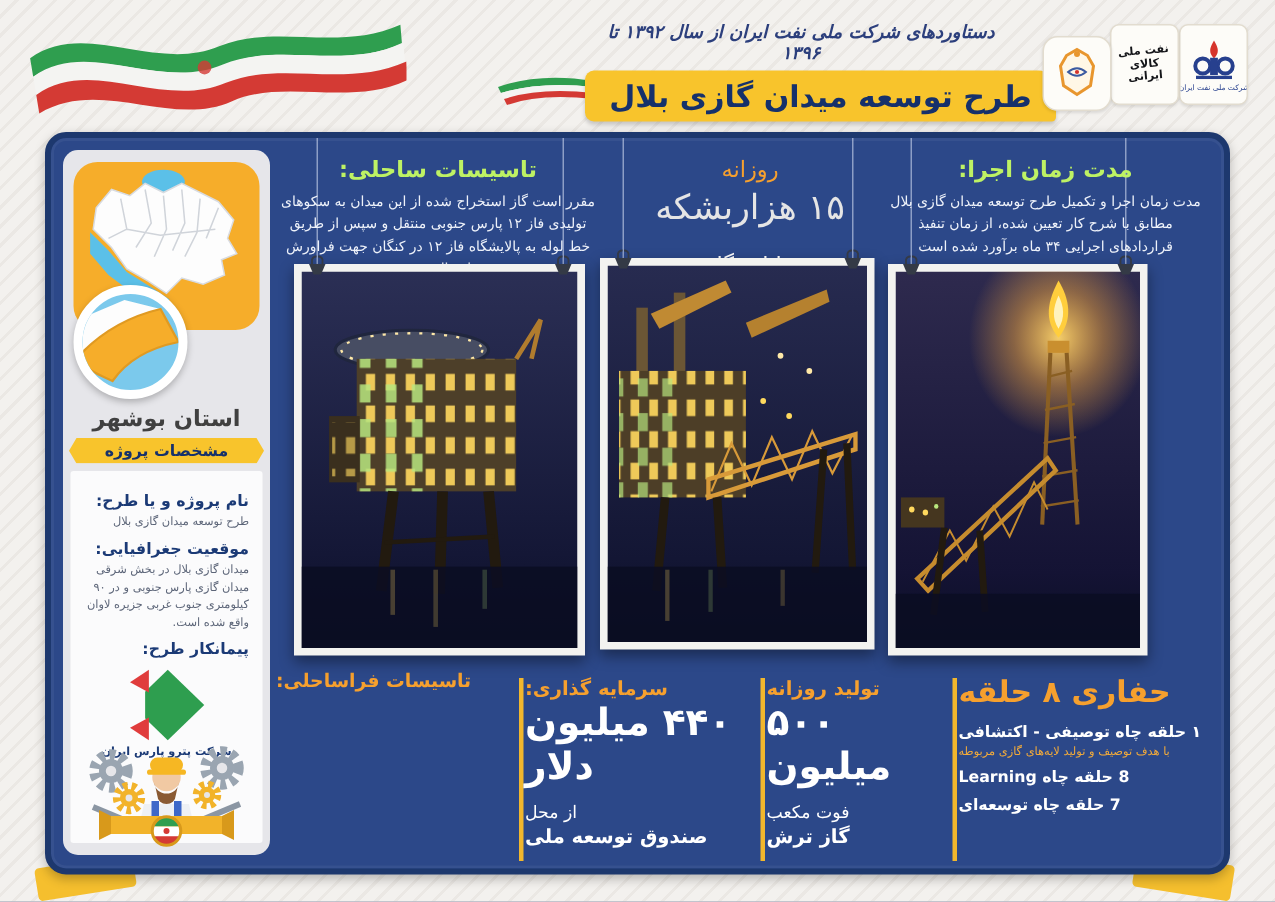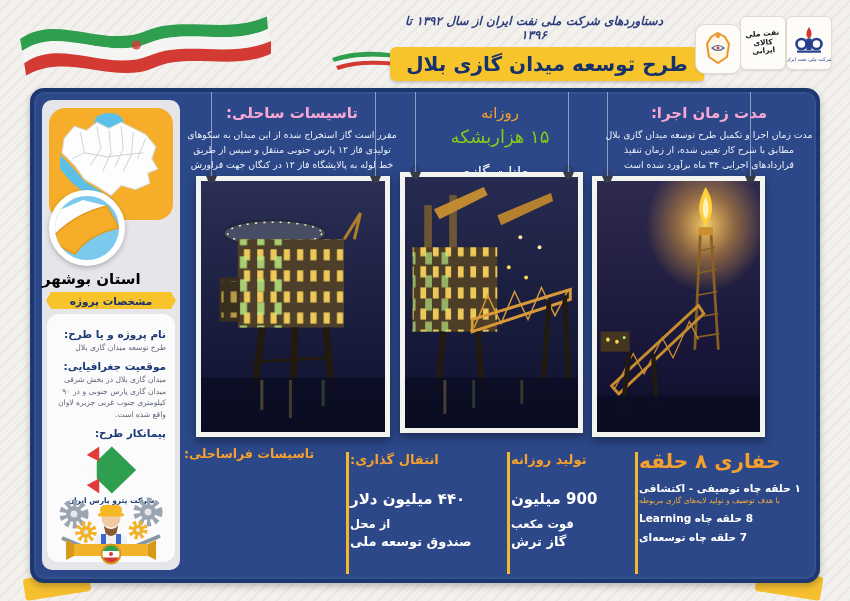--- a/index.html
+++ b/index.html
@@ -29,65 +29,65 @@
     background:#2c4889;border:4px solid #1d386e;border-radius:14px;z-index:1;
     box-shadow:inset 0 0 0 2px rgba(255,255,255,.05),0 3px 7px rgba(0,0,0,.25)}
   .corner-accent{position:absolute;background:#f5bf2e;z-index:0;border-radius:3px}
   .accent-left{left:24px;top:574px;width:66px;height:22px;transform:rotate(-9deg)}
   .accent-right{left:756px;top:572px;width:66px;height:24px;transform:rotate(9deg)}
   
   .string{position:absolute;top:0;width:1px;background:rgba(222,230,248,.55);z-index:1}
   .clip{position:absolute;width:15px;height:14px;z-index:4}
   
   .col{position:absolute;top:12px;text-align:center;z-index:2}
-  .col-title{color:#f9a8d4;font-weight:700;font-size:15px;margin-bottom:5px}
+  .col-title{color:#bef264;font-weight:700;font-size:15px;margin-bottom:5px}
   .col-body{color:#eef2fa;font-size:9.3px;line-height:1.62;font-weight:500}
   .col-onshore{left:152px;width:212px}
   .col-daily{left:368px;width:196px;font-weight:400}
   .daily-1{color:#f6a02e;font-size:15px}
-  .daily-2{color:#84cc16;font-size:18px;margin-top:4px}
+  .daily-2{color:#e5e5e5;font-size:23px;margin-top:4px}
   .daily-3{color:#ffffff;font-size:15px;margin-top:16px}
-  .col-duration{left:568px;width:214px}
+  .col-duration{left:556px;width:214px}
   
   .photo{position:absolute;background:#f3f3f0;padding:5px;box-sizing:border-box;z-index:3;
     box-shadow:0 4px 9px rgba(0,0,0,.4)}
   .photo svg{display:block;width:100%;height:100%}
   .photo1{left:162px;top:84px;width:194px;height:261px}
   .photo2{left:366px;top:80px;width:183px;height:261px}
   .photo3{left:558px;top:84px;width:173px;height:261px}
   
   .sep{position:absolute;width:3px;top:360px;height:122px;background:#f2b72d;z-index:2}
   .sec{position:absolute;text-align:left;z-index:2;color:#fff}
   .sec-offshore{left:150px;top:354px;width:160px}
   .sec-offshore .sec-title{font-size:12.5px}
   .sec-body{font-size:8.8px;font-weight:700;line-height:1.58;color:#f2f5fc;margin-top:3px}
   .sec-title{color:#f6a02e;font-weight:700;font-size:13px}
   .sec-invest{left:316px;top:360px;width:153px}
   .sec-prod{left:477px;top:360px;width:122px}
-  .big-amount{font-size:15px;font-weight:700;margin-top:23px}
-  .mid-line{font-size:11.5px;font-weight:700;margin-top:9px}
+  .big-amount{font-size:25px;font-weight:700;margin-top:0}
+  .mid-line{font-size:11.5px;font-weight:400;margin-top:9px}
   .mid-line2{font-size:13px;font-weight:700;margin-top:3px}
   .sec-drill{left:605px;top:356px;width:176px}
   .drill-title{color:#f6a02e;font-weight:700;font-size:20px;line-height:1.35}
   .drill-item{font-size:10.5px;font-weight:700;margin-top:7px}
   .drill-note{font-size:7.6px;color:#f3ab3a;margin-top:2px}
   
   .sidebar{position:absolute;left:8px;top:8px;width:138px;height:470px;background:#e6e6ea;
     border-radius:10px;z-index:3}
   .map-tile{position:absolute;left:7px;top:8px;width:124px;height:112px;background:#f6ad2a;
     border-radius:16px;overflow:hidden}
   .magnifier{position:absolute;left:7px;top:90px;width:64px;height:64px;border-radius:50%;
     background:#7bc9ec;border:6px solid #fff;box-shadow:0 2px 5px rgba(0,0,0,.25);overflow:hidden;z-index:2}
-  .province{position:absolute;left:0;top:170px;width:100%;text-align:left;
-    font-size:15px;font-weight:700;color:#000000}
+  .province{position:absolute;left:0;top:170px;width:100%;text-align:center;
+    font-size:15px;font-weight:700;color:#404040}
   .specs-banner{position:absolute;left:4px;top:192px;width:130px;height:17px;background:#f8c42c;
     display:flex;align-items:center;justify-content:center;font-size:10.5px;font-weight:700;color:#16316b;
     clip-path:polygon(5px 0,125px 0,130px 50%,125px 100%,5px 100%,0 50%)}
   .card{position:absolute;left:5px;top:214px;width:128px;height:248px;background:#fbfbfc;
-    border-radius:12px;padding:8px 9px 0;box-sizing:border-box}
+    border-radius:2px;padding:8px 9px 0;box-sizing:border-box}
   .card-label{font-size:10.5px;font-weight:700;color:#1b3a76;margin-top:6px}
   .card-value{font-size:7.6px;color:#5c6578;line-height:1.55;margin-top:2px}
   .contractor-logo{display:block;margin:6px auto 0;width:52px;height:50px}
   .contractor-name{text-align:center;font-size:7.5px;font-weight:700;color:#1b3a76;margin-top:1px}
   .worker{position:absolute;left:14px;top:388px;width:110px;height:80px;z-index:3}
 </style>
 </head>
 <body>
 
 <div class="page">
@@ -296,29 +296,29 @@
 
     <div class="sep" style="left:312px"></div>
     <div class="sep" style="left:473px"></div>
     <div class="sep" style="left:601px"></div>
 
     <div class="sec sec-offshore">
       <div class="sec-title">تاسیسات فراساحلی:</div>
     </div>
 
     <div class="sec sec-invest">
-      <div class="sec-title">انتقال گذاری:</div>
+      <div class="sec-title">سرمایه گذاری:</div>
       <div class="big-amount">۴۴۰ میلیون دلار</div>
       <div class="mid-line">از محل</div>
       <div class="mid-line2">صندوق توسعه ملی</div>
     </div>
 
     <div class="sec sec-prod">
       <div class="sec-title">تولید روزانه</div>
-      <div class="big-amount">900 میلیون</div>
+      <div class="big-amount">۵۰۰ میلیون</div>
       <div class="mid-line">فوت مکعب</div>
       <div class="mid-line2">گاز ترش</div>
     </div>
 
     <div class="sec sec-drill">
       <div class="drill-title">حفاری ۸ حلقه</div>
       <div class="drill-item">۱ حلقه چاه توصیفی - اکتشافی</div>
       <div class="drill-note">با هدف توصیف و تولید لایه‌های گازی مربوطه</div>
       <div class="drill-item">8 حلقه چاه Learning</div>
       <div class="drill-item">7 حلقه چاه توسعه‌ای</div>

